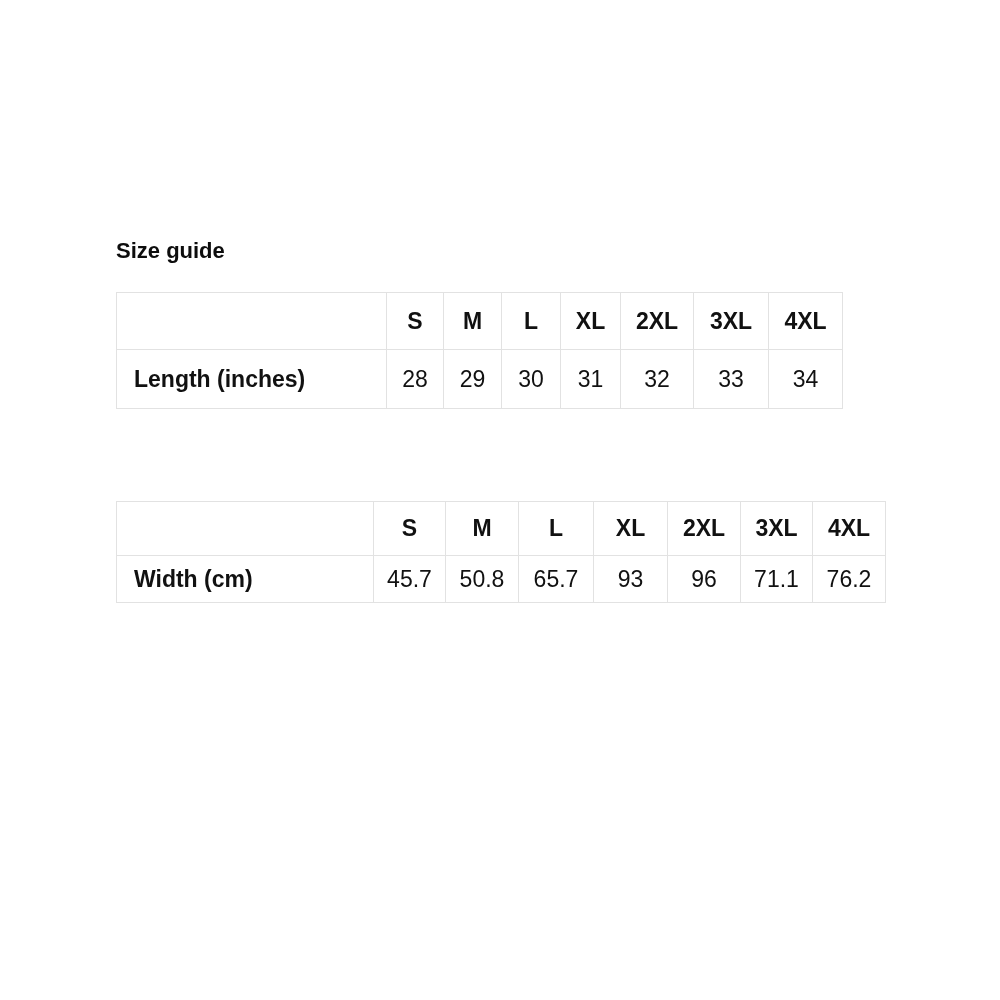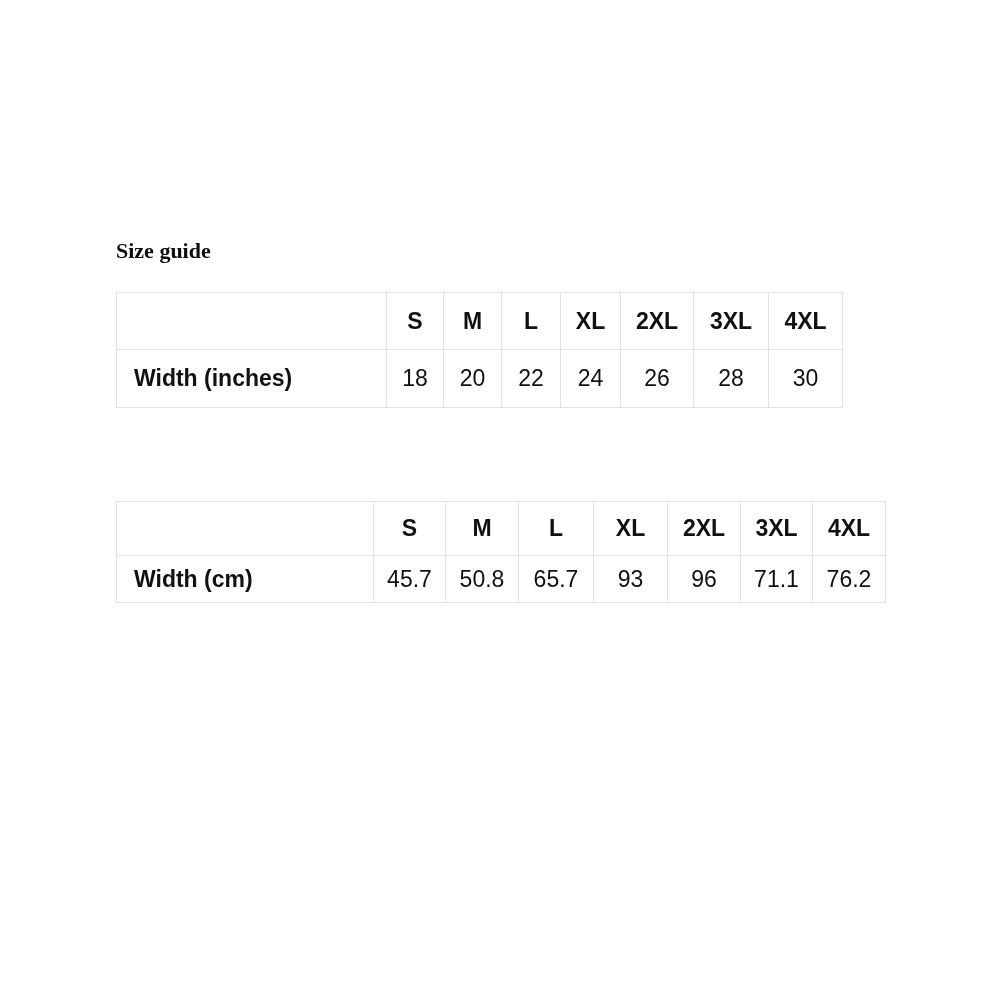--- a/index.html
+++ b/index.html
@@ -23,21 +23,20 @@
   }
   .title {
     position: absolute;
     left: 116px;
     top: 238px;
     margin: 0;
     font-size: 22px;
     line-height: 26px;
     font-weight: 700;
     color: #0d0d0d;
-    font-family: Liberation Serif, serif;
   }
   table.size-table {
     position: absolute;
     border-collapse: collapse;
     table-layout: fixed;
     background: #ffffff;
   }
   table.size-table th,
   table.size-table td {
     border: 1px solid #e2e2e2;
@@ -111,29 +110,29 @@
         <th>S</th>
         <th>M</th>
         <th>L</th>
         <th>XL</th>
         <th>2XL</th>
         <th>3XL</th>
         <th>4XL</th>
       </tr>
     </thead>
     <tbody>
-      <tr class="r2">
-        <td class="row-label">Width (inches)</td>
-        <td>18</td>
-        <td>20</td>
-        <td>22</td>
-        <td>24</td>
-        <td>26</td>
+      <tr class="r1">
+        <td class="row-label">Length (inches)</td>
         <td>28</td>
+        <td>29</td>
         <td>30</td>
+        <td>31</td>
+        <td>32</td>
+        <td>33</td>
+        <td>34</td>
       </tr>
     </tbody>
   </table>
 
   <table class="size-table t-cm">
     <colgroup>
       <col class="c0">
         <col class="c1">
         <col class="c2">
         <col class="c3">

